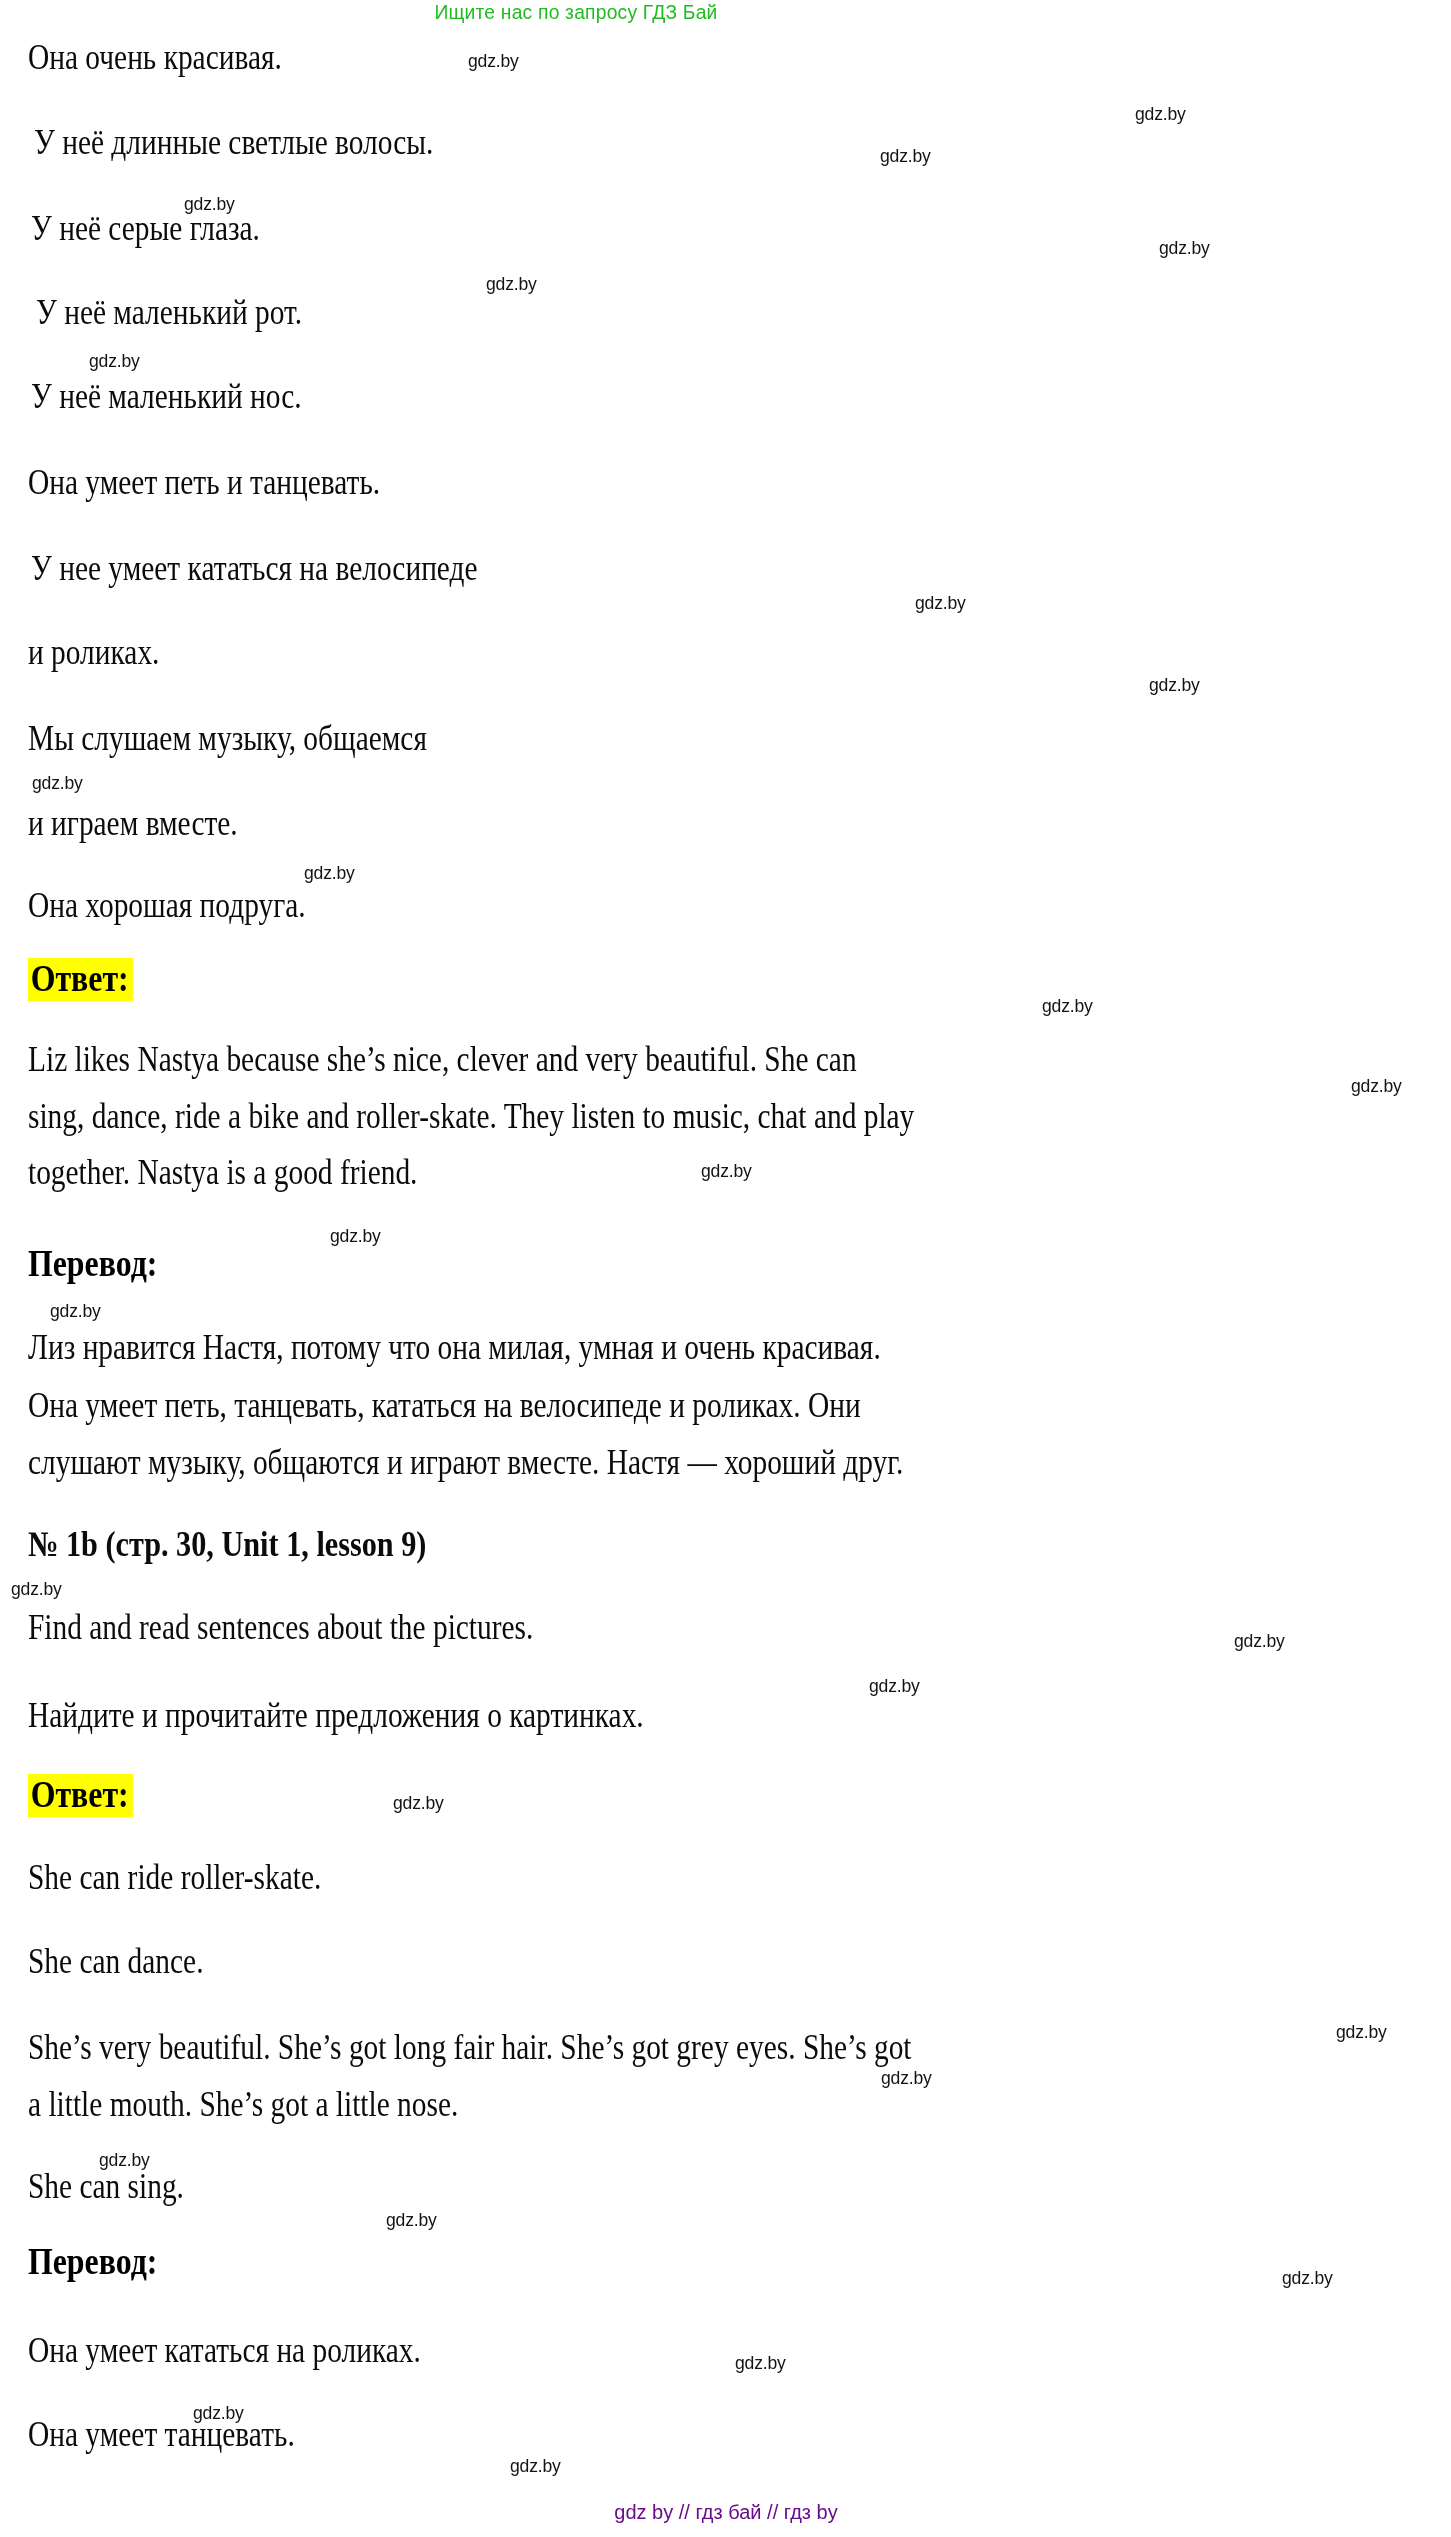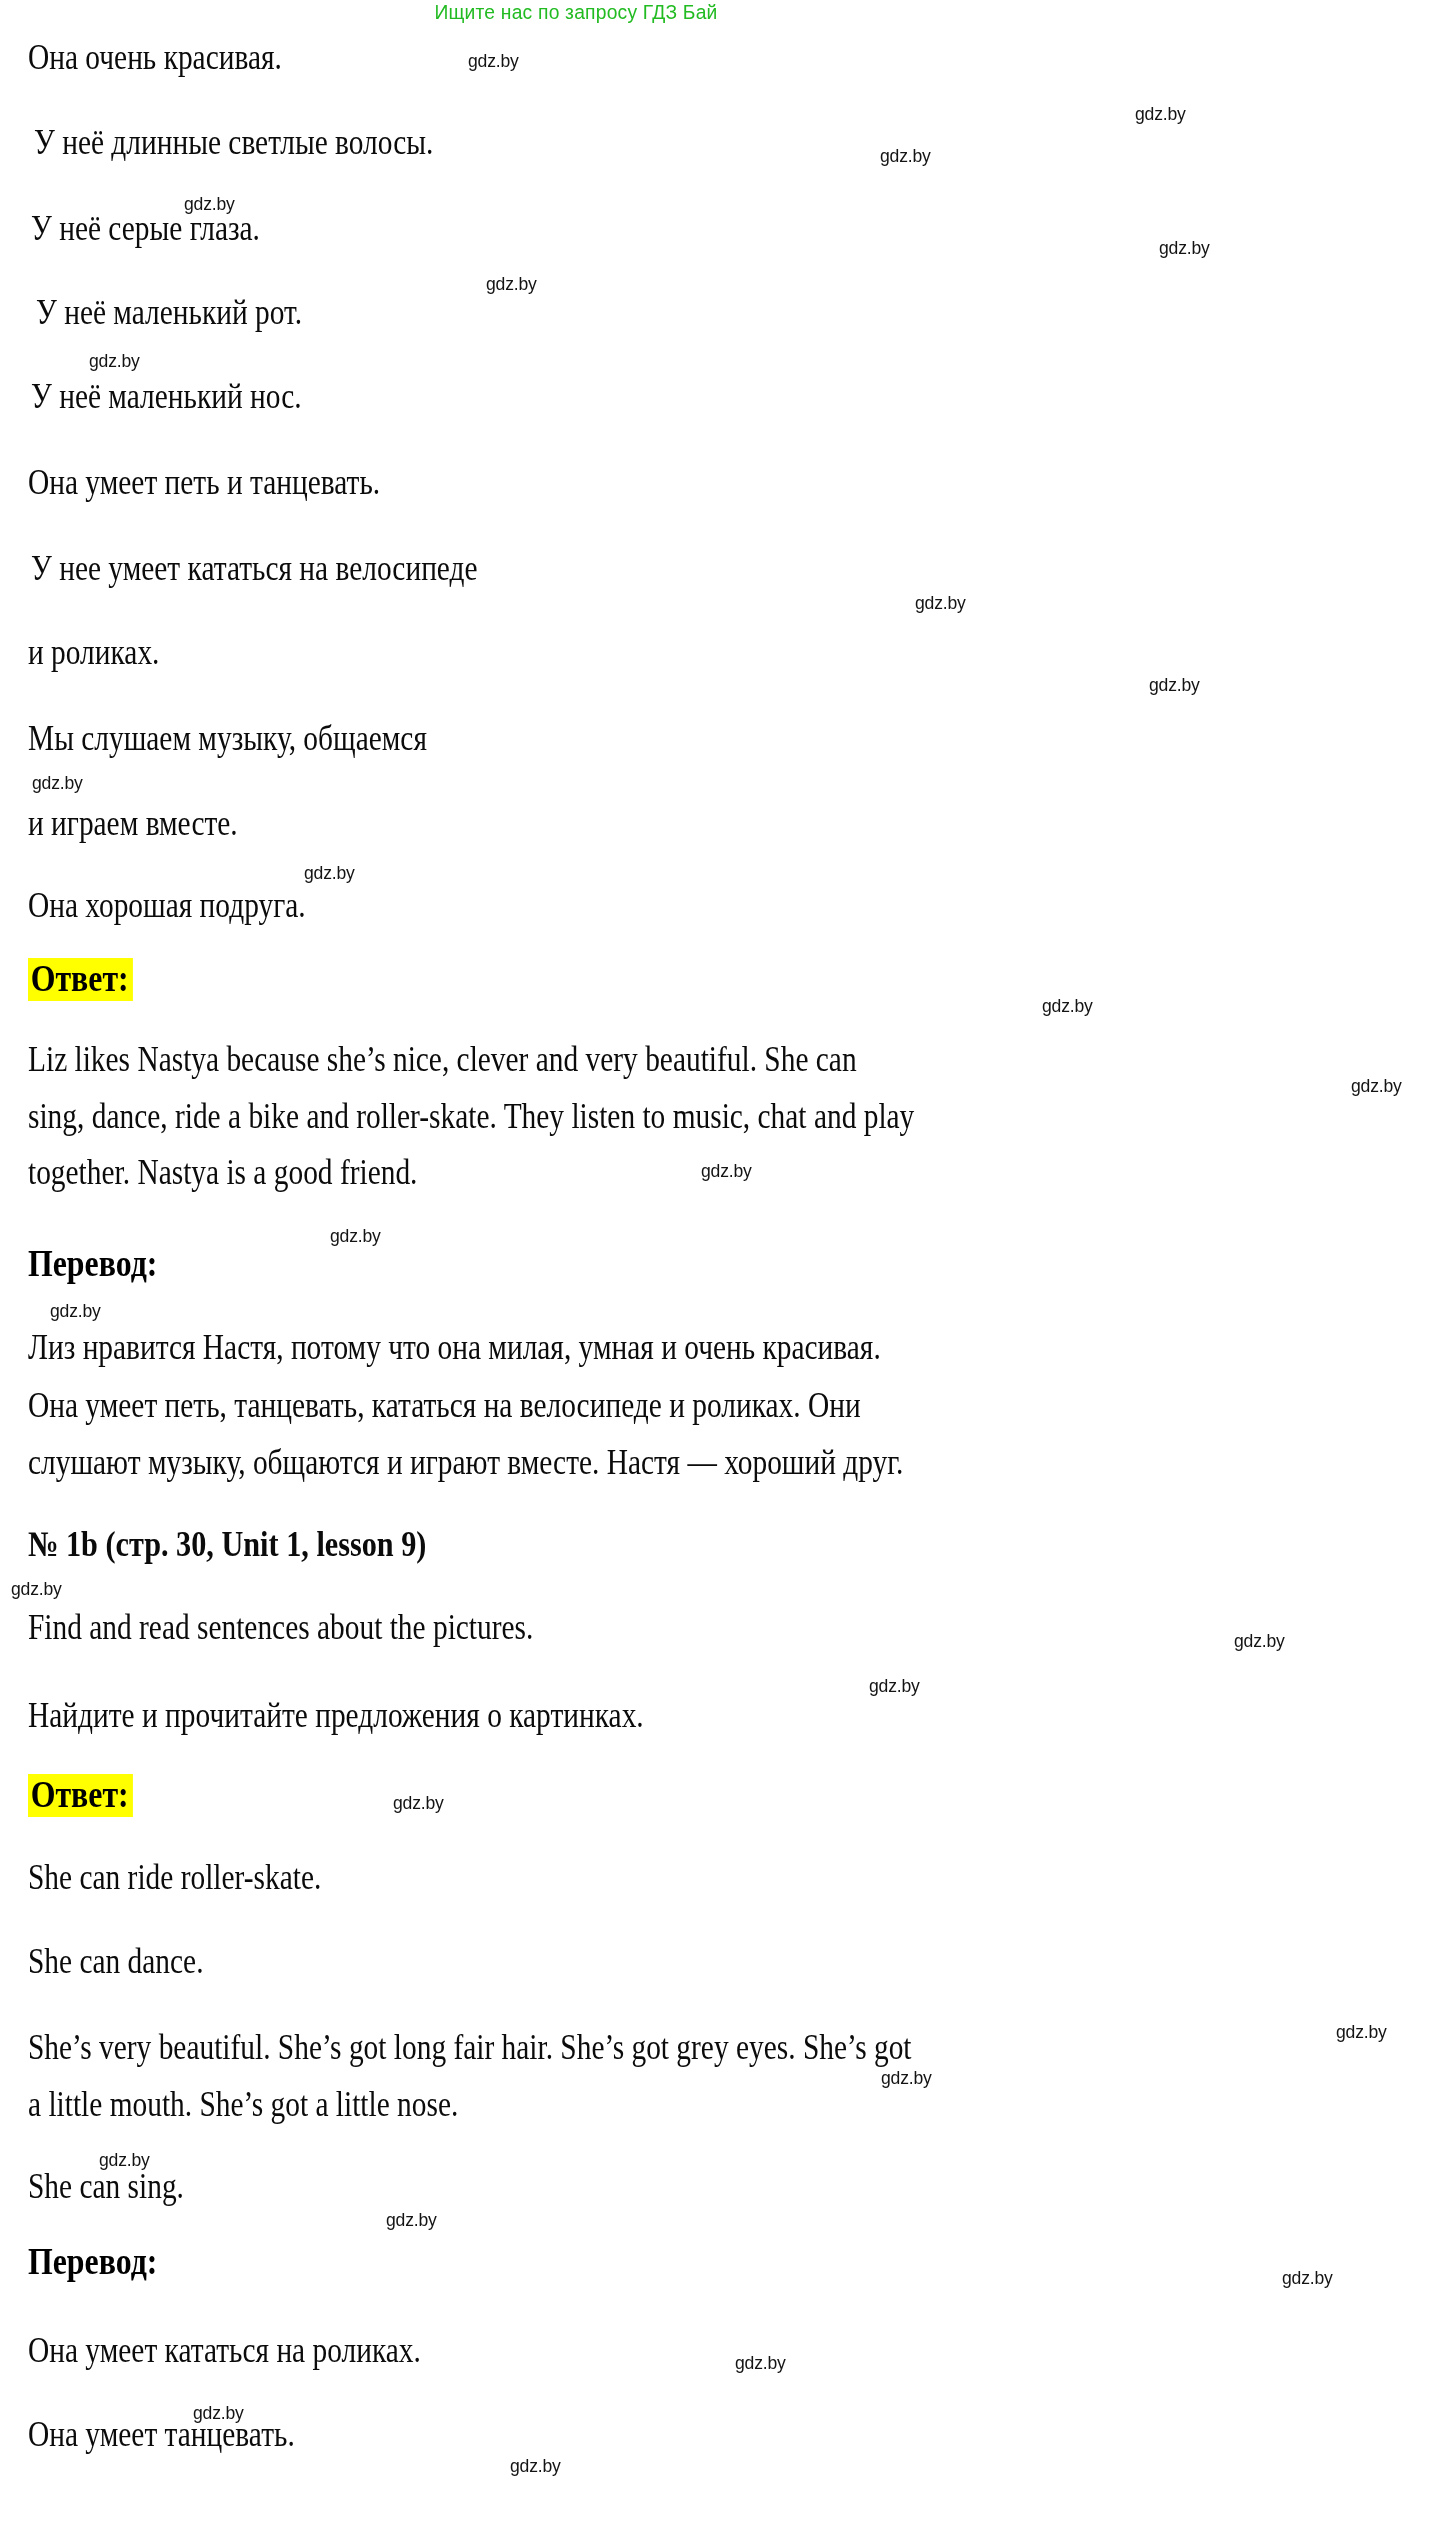--- a/index.html
+++ b/index.html
@@ -175,15 +175,16 @@
       <div class="wm" style="left: 1321px; top: 2021px;">gdz.by</div>
       <div class="wm" style="left: 866px; top: 2067px;">gdz.by</div>
       <div class="wm" style="left: 84px; top: 2149px;">gdz.by</div>
       <div class="wm" style="left: 371px; top: 2209px;">gdz.by</div>
       <div class="wm" style="left: 1267px; top: 2267px;">gdz.by</div>
       <div class="wm" style="left: 720px; top: 2352px;">gdz.by</div>
       <div class="wm" style="left: 178px; top: 2402px;">gdz.by</div>
       <div class="wm" style="left: 495px; top: 2455px;">gdz.by</div>
     </div>
 
+  <div class="footer-bar">gdz by  //  гдз бай  //  гдз by</div>
 
 </div>
 
 
 </body></html>

